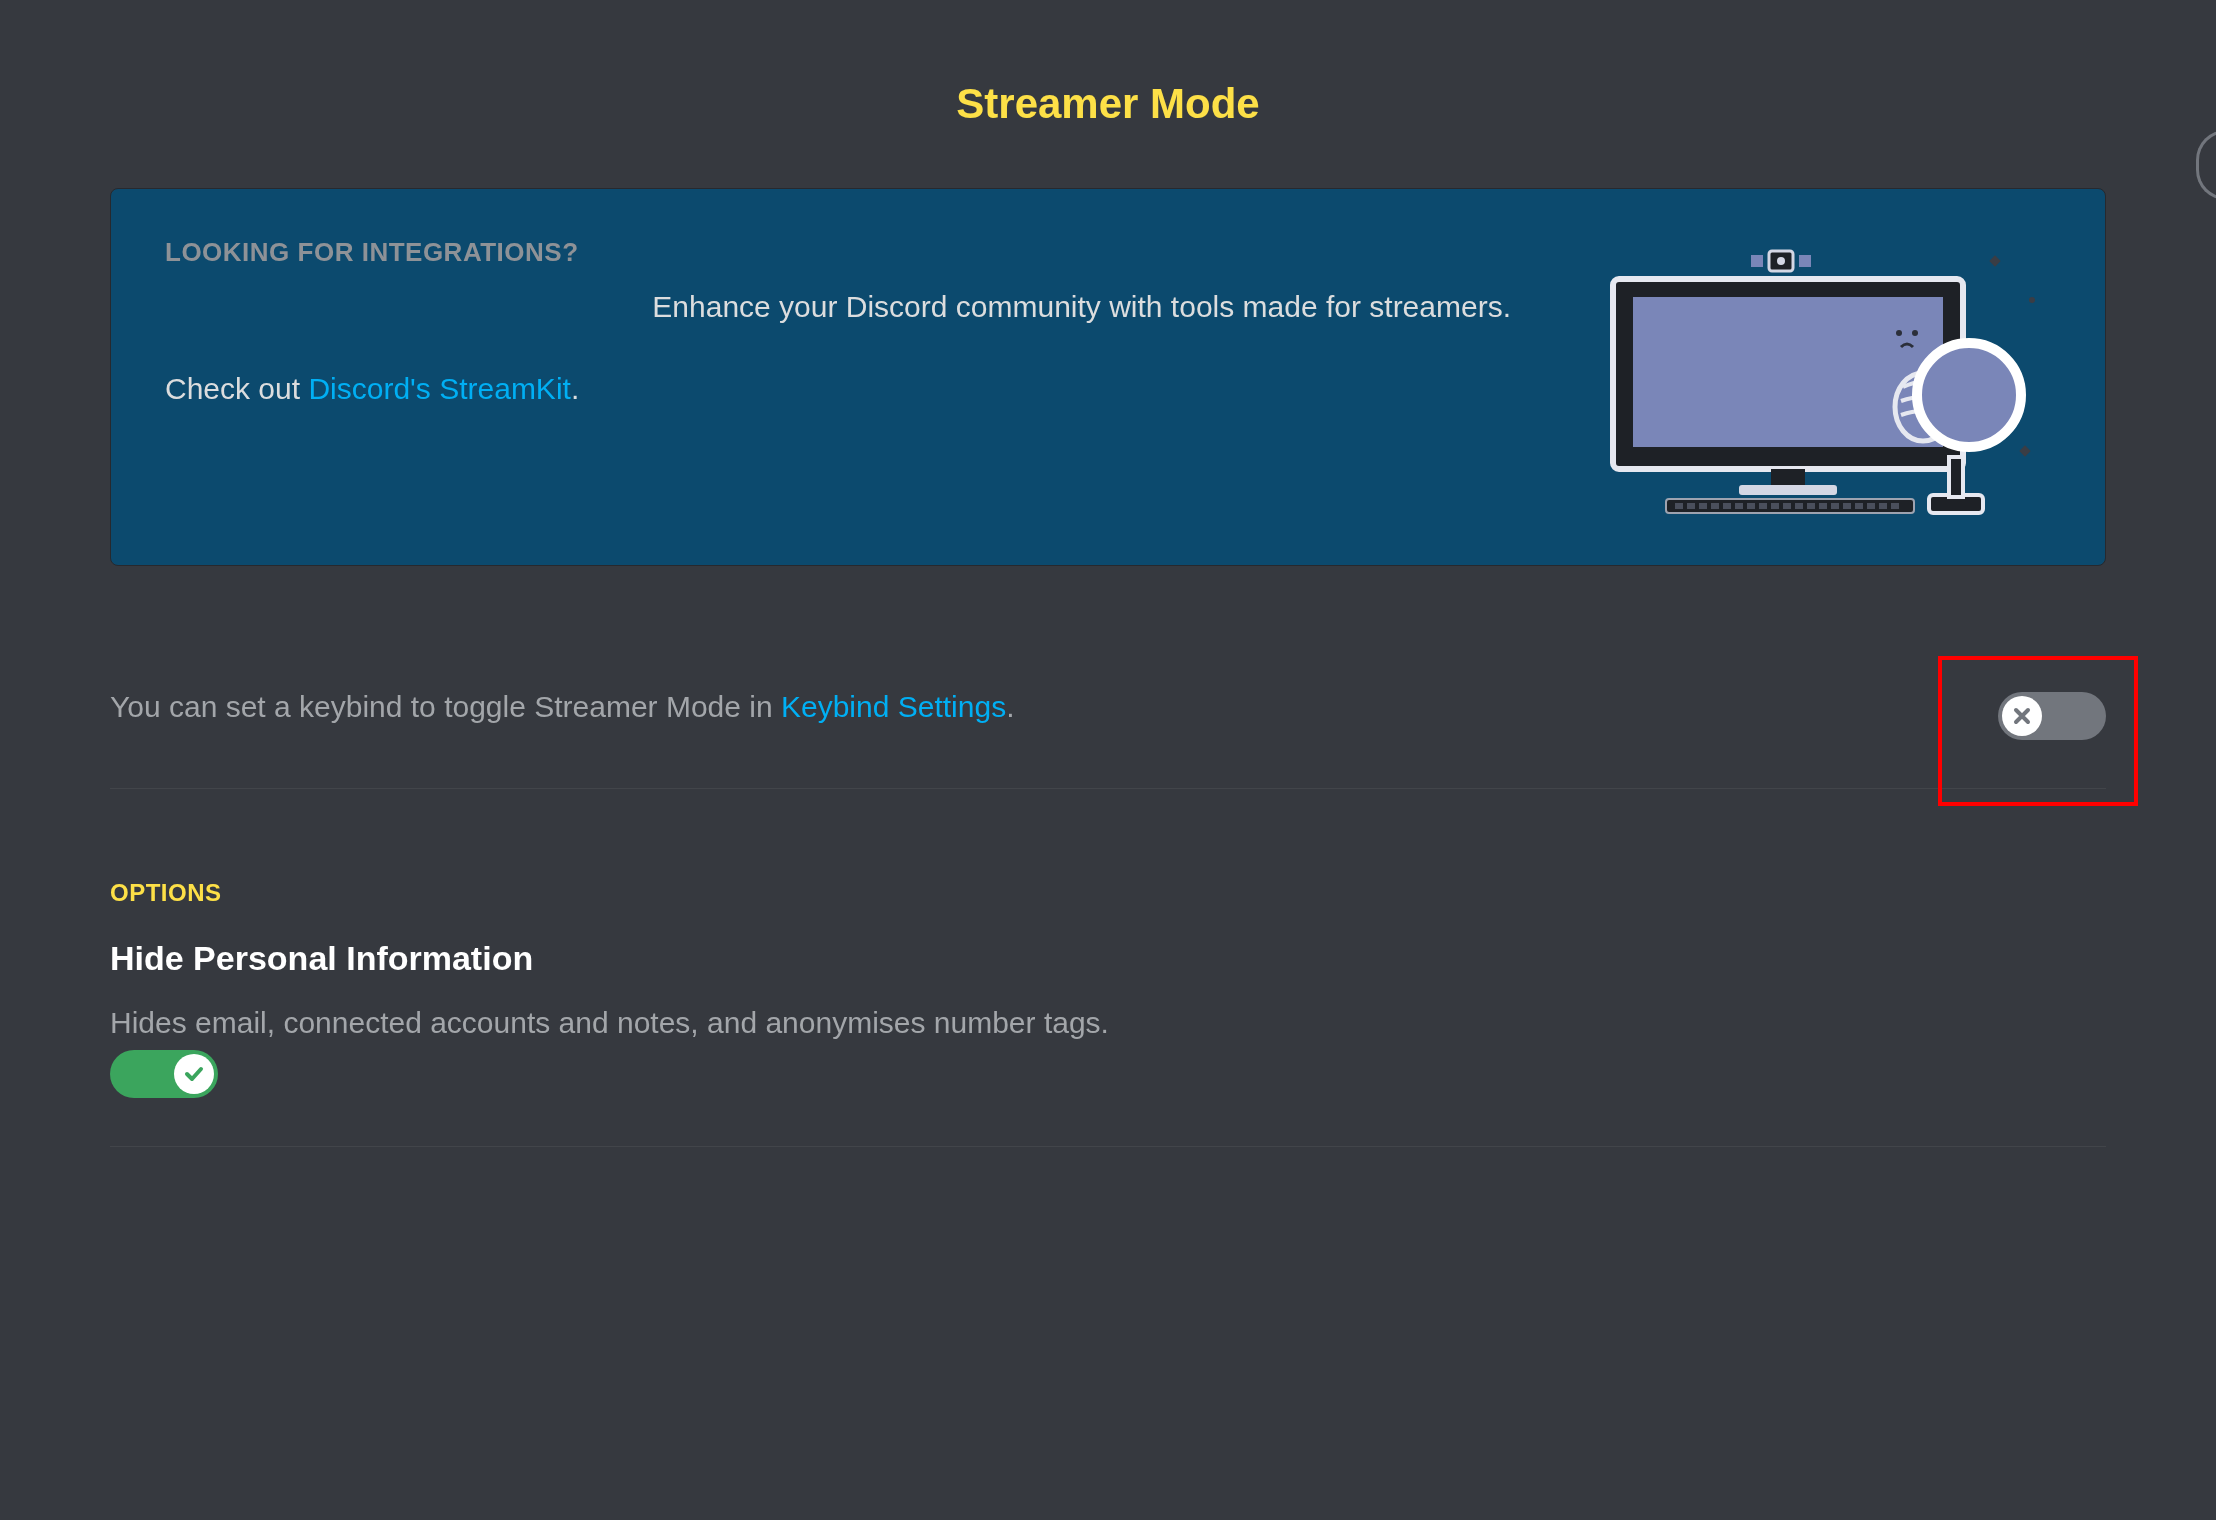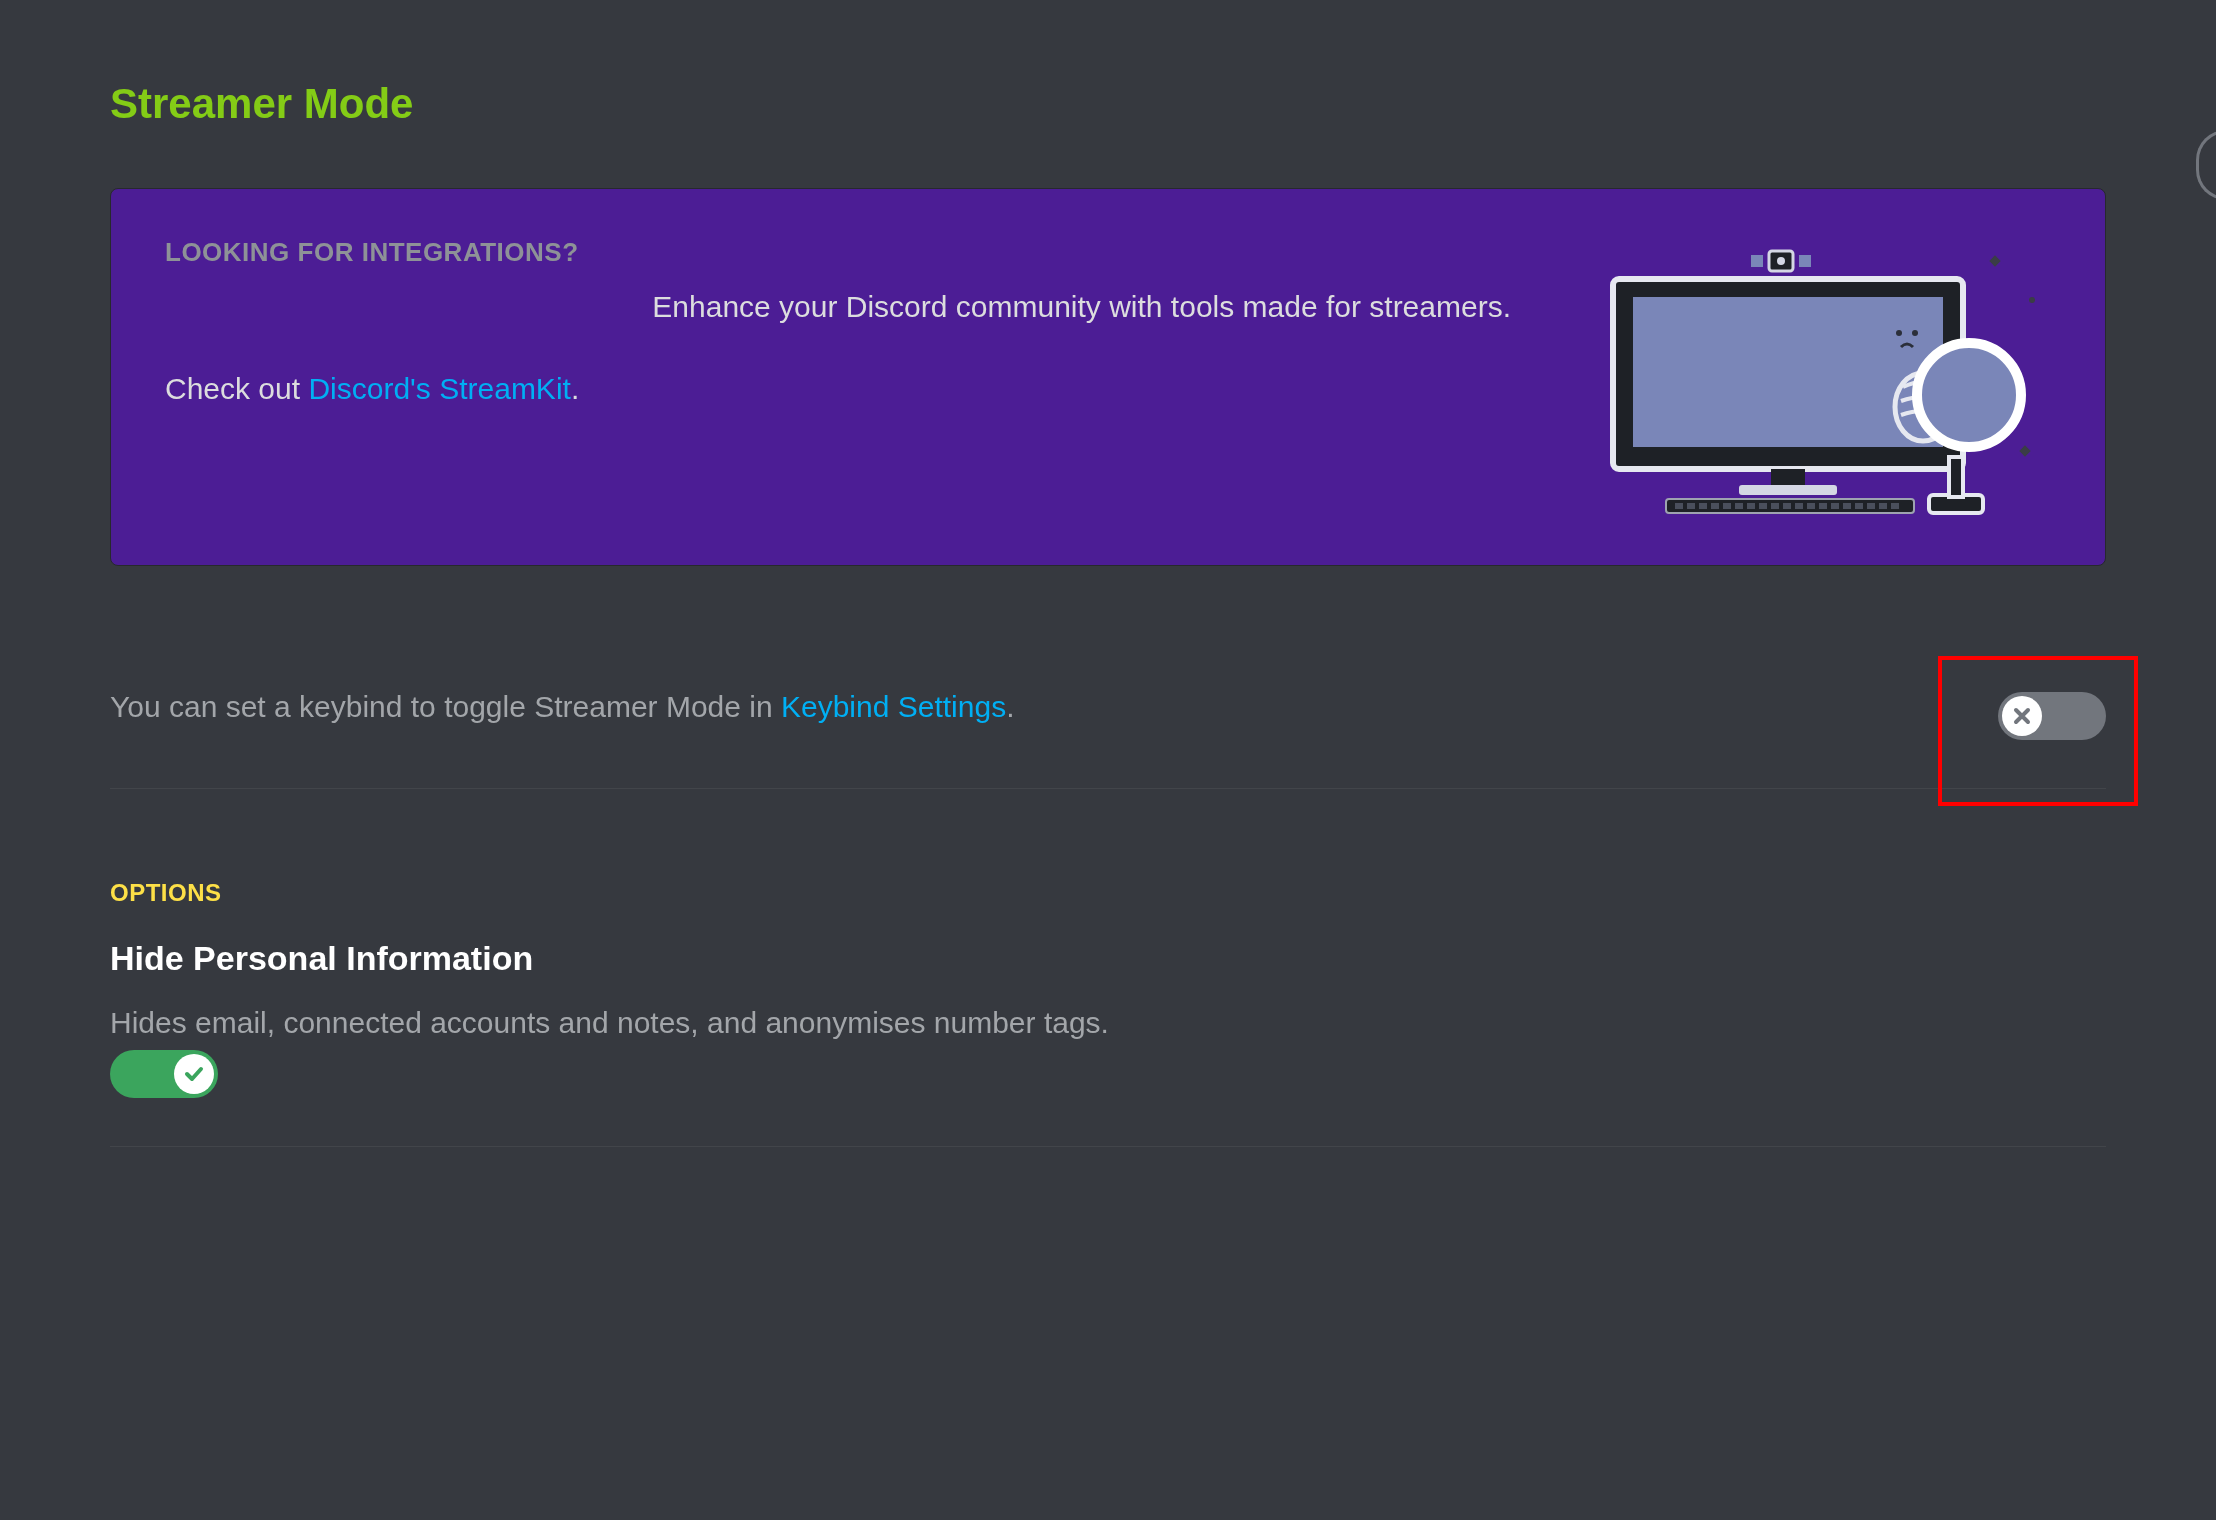--- a/index.html
+++ b/index.html
@@ -10,25 +10,26 @@
     font-family: -apple-system, BlinkMacSystemFont, "Segoe UI", Helvetica, Arial, sans-serif;
     color: #fff;
     overflow: hidden;
   }
   .page {
     padding: 80px 110px 0 110px;
   }
   .page-title {
     font-size: 42px;
     font-weight: 700;
-    color: #84cc16;
+    color: #fde047;
     margin-bottom: 60px;
+    text-align: center;
   }
   .promo-card {
-    background: #4c1d95;
+    background: #0c4a6e;
     border: 1px solid #27292e;
     border-radius: 8px;
     padding: 48px 54px 48px 54px;
     display: flex;
     align-items: flex-start;
     justify-content: space-between;
     margin-bottom: 120px;
   }
   .promo-text {
     flex: 1;

